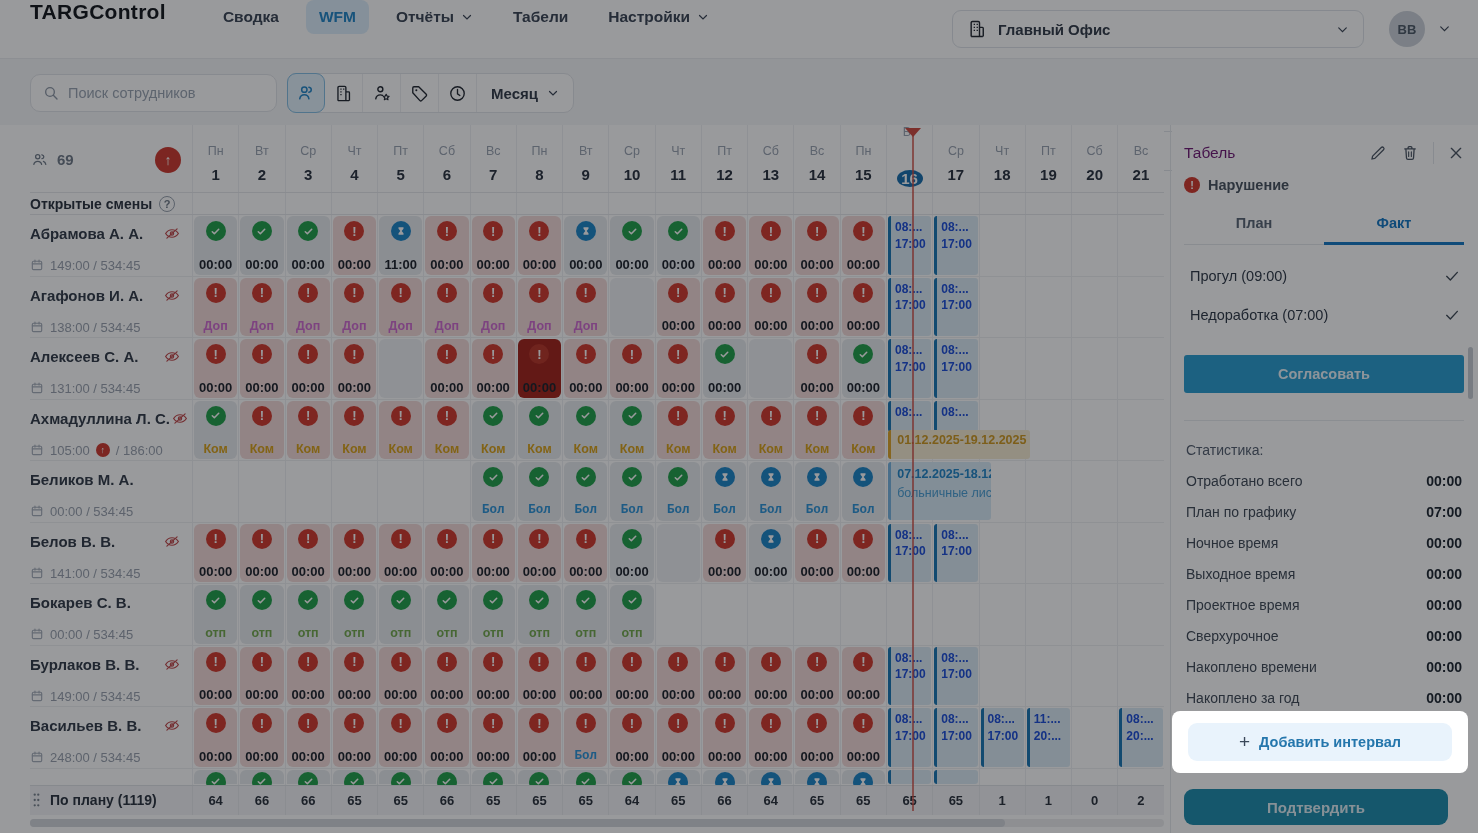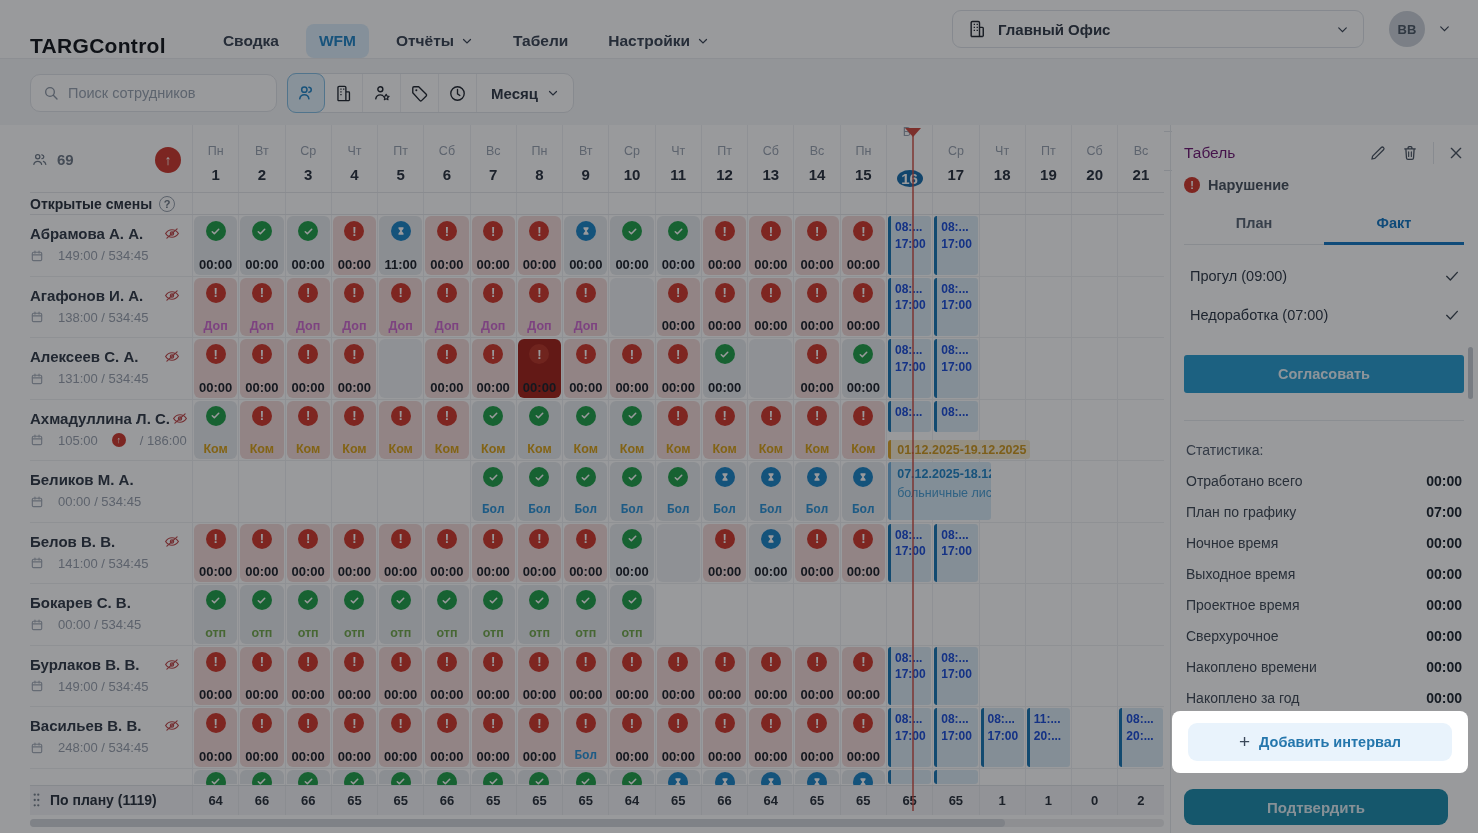--- a/index.html
+++ b/index.html
@@ -1,21 +1,21 @@
 <!DOCTYPE html>
 <html><head>
 <meta charset="utf-8">
 <style>
   * { margin:0; padding:0; box-sizing:border-box; }
   html,body { background:#3a3d42; }
   .page { position:relative; width:1478px; height:833px; background:#fff; overflow:hidden;
           font-family:"Liberation Sans",sans-serif; }
 
   
-  .topbar { position:absolute; top:0; left:0; right:0; height:58px; background:#fff; display:flex; align-items:flex-end; }
+  .topbar { position:absolute; top:0; left:0; right:0; height:58px; background:#fff; display:flex; align-items:flex-start; }
   .brand { font-size:21px; font-weight:bold; color:#15181d; margin-left:30px; letter-spacing:.3px; }
   .nav { display:flex; align-items:center; margin-left:44px; gap:14px; }
   .nav-item { display:flex; align-items:center; gap:7px; font-size:15.5px; font-weight:bold; color:#3c4656; padding:8px 13px; border-radius:8px; cursor:pointer; }
   .nav-item.active { background:#ddeefb; color:#2386c8; }
   .office { position:absolute; left:952px; top:10px; width:412px; height:38px; border:1px solid #dfe3e9; border-radius:9px;
             display:flex; align-items:center; gap:11px; padding:0 14px; font-size:15px; font-weight:bold; color:#333c49; background:#fff; }
   .office .chev { margin-left:auto; }
   .avatar { position:absolute; left:1389px; top:11px; width:36px; height:36px; border-radius:50%; background:#ccd2da;
             display:flex; align-items:center; justify-content:center; font-size:13px; font-weight:bold; color:#4e5a68; }
   .avatar-chev { position:absolute; left:1438px; top:22px; }
@@ -53,42 +53,42 @@
   .dayhead { width:46.28px; flex:none; border-left:1px solid #eef0f3; display:flex; flex-direction:column; align-items:center; justify-content:flex-end; padding-bottom:5px; cursor:pointer; }
   .dow { font-size:12.5px; color:#9aa3b1; margin-bottom:3px; }
   .dnum { font-size:15px; font-weight:bold; color:#2b3340; width:26px; height:26px; display:flex; align-items:center; justify-content:center; }
   .dnum.cur { background:#1a6fae; color:#fff; border-radius:50%;margin-top:28px; }
   .oshift { height:23px; display:flex; border-top:1px solid #e5e8eb; border-bottom:1px solid #e5e8eb; }
   .oshift .namecell { display:flex; align-items:center; gap:7px; font-size:14px; font-weight:bold; color:#2c3440; }
   .ocell { width:46.28px; flex:none; border-left:1px solid #eef0f3; }
   .erow { height:61.5px; display:flex; border-bottom:1px solid #eef0f2; position:relative; }
   .ename { padding-top:10px; }
   .ename .nm { font-size:15px; font-weight:bold; color:#333c49; display:flex; align-items:center; justify-content:space-between; padding-right:10px; white-space:nowrap; }
-  .ename .hrs { margin-top:6px; font-size:13px; color:#99a1ae; display:flex; align-items:center; gap:14px; }
+  .ename .hrs { margin-top:16px; font-size:13px; color:#99a1ae; display:flex; align-items:flex-start; gap:6px; }
   .flagup { width:14px; height:14px; border-radius:50%; background:#ce3b30; color:#fff; font-size:9px; font-weight:bold; display:flex; align-items:center; justify-content:center; }
   .dcell { width:46.28px; flex:none; border-left:1px solid #eef0f3; padding:1px; position:relative; }
   .chip { height:100%; border-radius:6px; display:flex; flex-direction:column; align-items:center; justify-content:space-between; padding:5px 0 4px; cursor:pointer; }
   .chip.ok   { background:#e7eaee; }
   .chip.wait { background:#e7eaee; }
   .chip.warn { background:#f3dad8; }
   .chip.sel  { background:#a3241c; }
   .chip.gap  { background:#eef0f3; }
   .ic { width:20px; height:20px; border-radius:50%; display:flex; align-items:center; justify-content:center; flex:none; }
   .ic.ok { background:#23a14b; } .ic.warn { background:#d23a2e; } .ic.wait { background:#1e86c8; }
   .chip.sel .ic.warn { background:#b9372a; }
   .ex { color:#fff; font-size:13px; font-weight:bold; line-height:1; }
   .lbl { font-size:12.5px; font-weight:bold; line-height:1; }
   .lbl.time { color:#1d232c; font-size:13px; }
   .lbl.dop { color:#cf6bd0; } .lbl.kom { color:#d9a21b; } .lbl.bol { color:#2f95d8;font-family:Liberation Mono, monospace; } .lbl.otp { color:#74a94e; }
   .card { position:absolute; inset:1px 1px 1px 1px; background:#dcebf5; border-left:3px solid #1b77b4; border-radius:3px;
           padding:3px 2px 0 4px; font-size:12px; font-weight:bold; color:#1d4ed8; line-height:1.4; text-align:left; overflow:hidden; cursor:pointer; }
   .card.short { bottom:28px; }
   .card.sliver { padding-top:2px; }
   .banner { position:absolute; border-radius:3px; font-size:12.5px; font-weight:bold; padding:3px 6px; white-space:nowrap; overflow:hidden; z-index:2; cursor:pointer; }
-  .banner.y { background:#f6ecd3; border-left:3px solid #dfa62c; color:#cf9a22; height:19px; bottom:1px; }
+  .banner.y { background:#f6ecd3; border-left:3px solid #dfa62c; color:#cf9a22; height:29px; bottom:1px; }
   .banner.b { background:#d9eaf6; border-left:3px solid #77b5e0; color:#2386c8; top:1px; height:58px; line-height:1.55; }
   .banner.b .b2 { color:#4a9fd4; font-weight:normal; font-size:12.5px; }
   .partial { height:16px; display:flex; overflow:hidden; }
   .partial .chip { border-radius:6px 6px 0 0; padding-top:2px; }
   .totals { height:30px; display:flex; align-items:stretch; background:#f3f4f6; border-top:1px solid #dfe2e6; }
   .totals .namecell { display:flex; align-items:center; gap:9px; padding-left:2px; font-size:14px; font-weight:bold; color:#2c3440; }
   .tcell { width:46.28px; flex:none; border-left:1px solid #e7e9ec; display:flex; align-items:center; justify-content:center;
            font-size:13px; font-weight:bold; color:#2b323d; }
   .hscroll { position:absolute; left:30px; top:819px; width:1134px; height:8px; background:#ecedef; border-radius:4px; }
   .hthumb { width:975px; height:8px; background:#d3d6db; border-radius:4px; cursor:pointer; }

